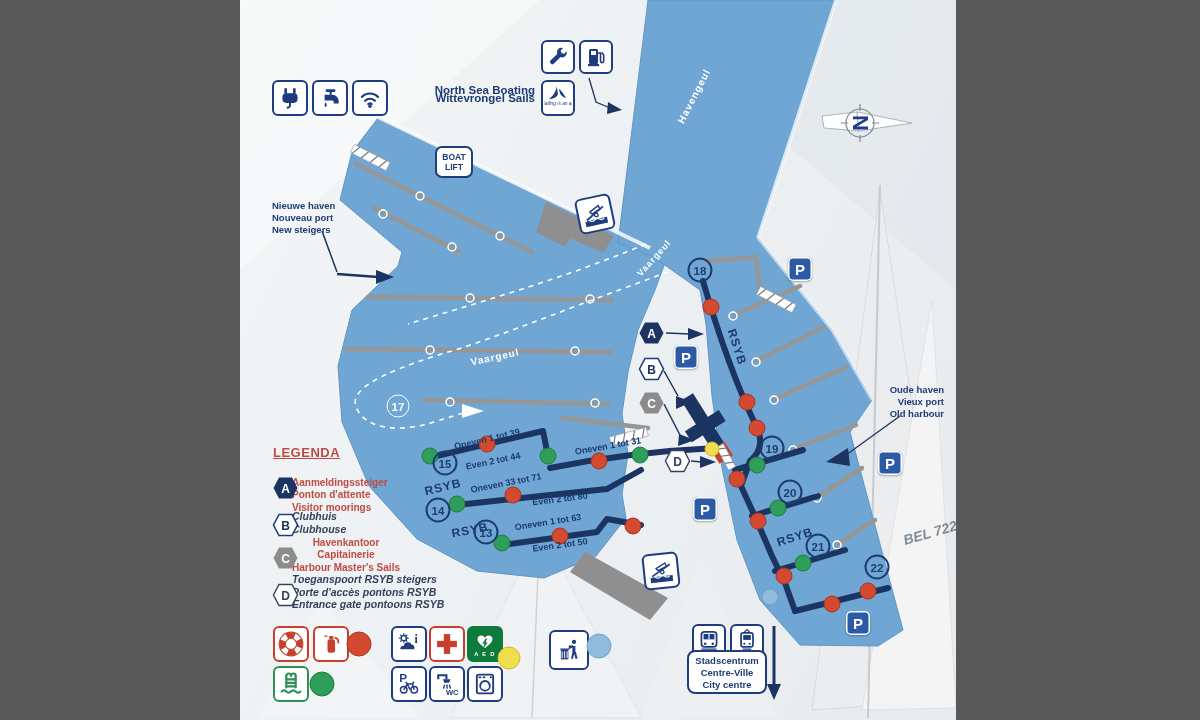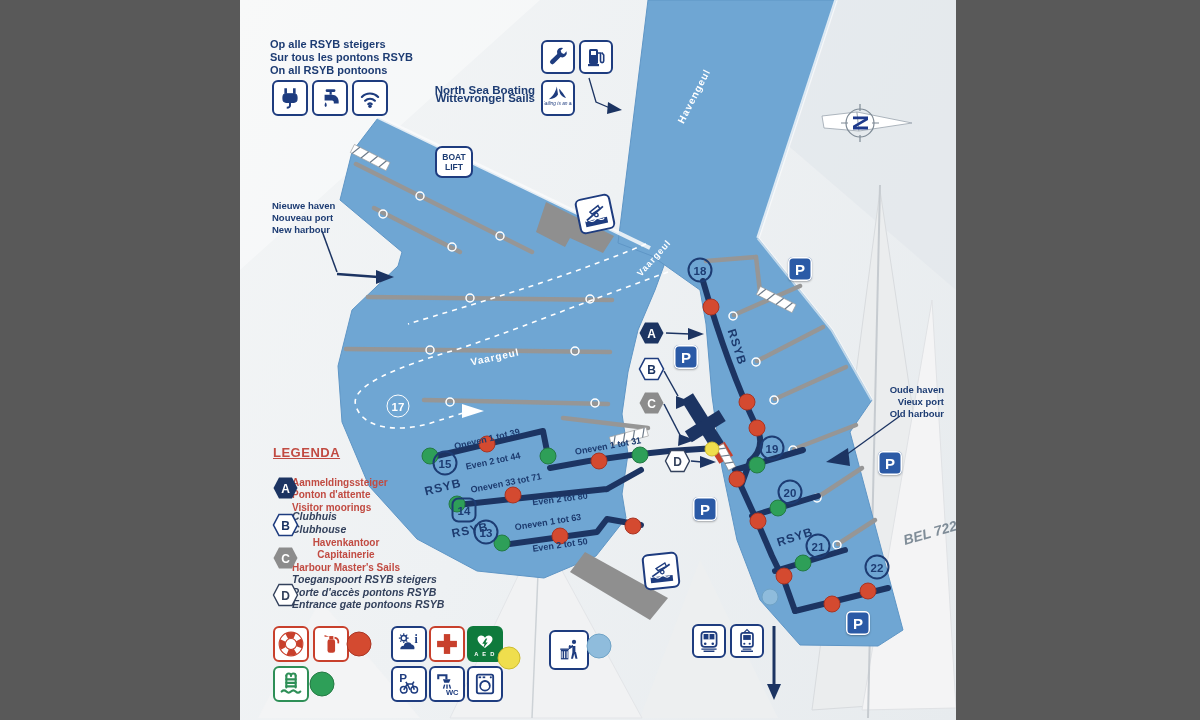--- a/index.html
+++ b/index.html
@@ -210,25 +210,20 @@
 
     <g>
       <polygon points="822,116 857,112 859,131 824,128" fill="#ffffff" stroke="#9aa5ae" stroke-width="0.8"></polygon>
       <polygon points="857,112 912,123 859,131" fill="#ffffff" stroke="#9aa5ae" stroke-width="0.8"></polygon>
       <circle cx="860" cy="123" r="14" fill="none" stroke="#7e8a95" stroke-width="1.2"></circle>
       <path d="M860,104 V111 M860,135 V142 M841,123 H848 M872,123 H879" stroke="#7e8a95" stroke-width="1.2"></path>
       <text x="860" y="123" font-size="22" font-weight="bold" fill="#1e3a8c" text-anchor="middle" dominant-baseline="central" transform="rotate(90 860 123)">N</text>
     </g>
   </svg>
 
-  <div class="ov blk-note" style="left:270px;top:38px;">
-    <span class="ln">Op alle RSYB steigers</span>
-    <span class="ln">Sur tous les pontons RSYB</span>
-    <span class="ln">On all RSYB pontoons</span>
-  </div>
 
   <div class="ibox" style="left:272px;top:80px;width:36px;height:36px;">
     <svg width="26" height="26" viewBox="0 0 24 24">
         <g fill="#1E3C7F" stroke="#1E3C7F">
       <path d="M8 3 v5 M16 3 v5" stroke-width="2.4" fill="none"></path>
       <rect x="5.5" y="8" width="13" height="8" rx="3"></rect>
       <path d="M12 16 v3 q0 2 -3 2" fill="none" stroke-width="1.8"></path>
         </g>
       </svg>
   </div>
@@ -296,21 +291,21 @@
       <path d="M3,17 q2,-1.6 4,0 t4,0 t4,0 t4,0" stroke="#fff" stroke-width="1" fill="none"></path>
       <line x1="4" y1="16" x2="20" y2="7" stroke="#1E3C7F" stroke-width="1.5"></line>
       <polygon points="8,9.5 16,5.5 17,8.5 9.5,11.5" fill="#fff" stroke="#1E3C7F" stroke-width="1.2"></polygon>
       <circle cx="13" cy="13" r="1.5" fill="none" stroke="#1E3C7F" stroke-width="1.1"></circle>
       </svg>
   </div>
 
   <div class="ov callout" style="left:272px;top:200px;">
     <span class="ln">Nieuwe haven</span>
     <span class="ln">Nouveau port</span>
-    <span class="ln">New harbour</span>
+    <span class="ln">New steigers</span>
   </div>
   <div class="ov callout" style="left:852px;top:384px;width:92px;text-align:right;">
     <span class="ln">Oude haven</span>
     <span class="ln">Vieux port</span>
     <span class="ln">Old harbour</span>
   </div>
 
   <div class="wway" style="left:694px;top:96px;transform:translate(-50%,-50%) rotate(-63deg);">Havengeul</div>
   <div class="wway" style="left:495px;top:357px;transform:translate(-50%,-50%) rotate(-12deg);">Vaargeul</div>
   <div class="wway" style="left:654px;top:258px;transform:translate(-50%,-50%) rotate(-48deg);font-size:9px;">Vaargeul</div>
@@ -322,21 +317,21 @@
 
   <div class="berth" style="left:487px;top:439px;transform:translate(-50%,-50%) rotate(-13deg);">Oneven 1 tot 39</div>
   <div class="berth" style="left:493px;top:461px;transform:translate(-50%,-50%) rotate(-12deg);">Even 2 tot 44</div>
   <div class="berth" style="left:506px;top:483px;transform:translate(-50%,-50%) rotate(-11deg);">Oneven 33 tot 71</div>
   <div class="berth" style="left:608px;top:446px;transform:translate(-50%,-50%) rotate(-10deg);">Oneven 1 tot 31</div>
   <div class="berth" style="left:560px;top:499px;transform:translate(-50%,-50%) rotate(-7deg);">Even 2 tot 80</div>
   <div class="berth" style="left:548px;top:522px;transform:translate(-50%,-50%) rotate(-9deg);">Oneven 1 tot 63</div>
   <div class="berth" style="left:560px;top:545px;transform:translate(-50%,-50%) rotate(-8deg);">Even 2 tot 50</div>
 
   <div class="circ" style="left:486px;top:516px;margin-top:16px;">13</div>
-  <div class="circ" style="left:464px;top:510px;border-radius:7px;">14</div>
+  <div class="circ" style="left:438px;top:510px;">14</div>
   <div class="circ" style="left:412px;top:463px;margin-left:33px;">15</div>
   <div class="circ white" style="left:398px;top:406px;">17</div>
   <div class="circ" style="left:700px;top:270px;">18</div>
   <div class="circ" style="left:772px;top:448px;">19</div>
   <div class="circ" style="left:790px;top:492px;">20</div>
   <div class="circ" style="left:818px;top:546px;">21</div>
   <div class="circ" style="left:877px;top:567px;">22</div>
 
   <div class="pbox" style="left:800px;top:269px;">P</div>
   <div class="pbox" style="left:686px;top:357px;">P</div>
@@ -542,16 +537,21 @@
   <div class="ibox" style="left:730px;top:624px;width:34px;height:34px;">
     <svg width="26" height="26" viewBox="0 0 24 24">
       <path d="M9 4.5 L12 1.5 L15 4.5" fill="none" stroke="#1E3C7F" stroke-width="1.2"></path>
       <rect x="6.5" y="4.5" width="11" height="13" rx="2" fill="none" stroke="#1E3C7F" stroke-width="1.6"></rect>
       <rect x="8.5" y="6.5" width="7" height="4.5" fill="#1E3C7F"></rect>
       <circle cx="9.5" cy="14.5" r="1" fill="#1E3C7F"></circle>
         <circle cx="14.5" cy="14.5" r="1" fill="#1E3C7F"></circle>
       <path d="M8 19.5 h8 M6.5 21.5 h11" stroke="#1E3C7F" stroke-width="1.3"></path>
       </svg>
   </div>
+  <div class="ccbox" style="left:687px;top:650px;width:80px;height:44px;">
+    <span class="ln">Stadscentrum</span>
+    <span class="ln">Centre-Ville</span>
+    <span class="ln">City centre</span>
+  </div>
 
   <div class="border" style="left:0;width:240px;"></div>
   <div class="border" style="left:956px;width:244px;"></div>
 </div>
 
 </body></html>

